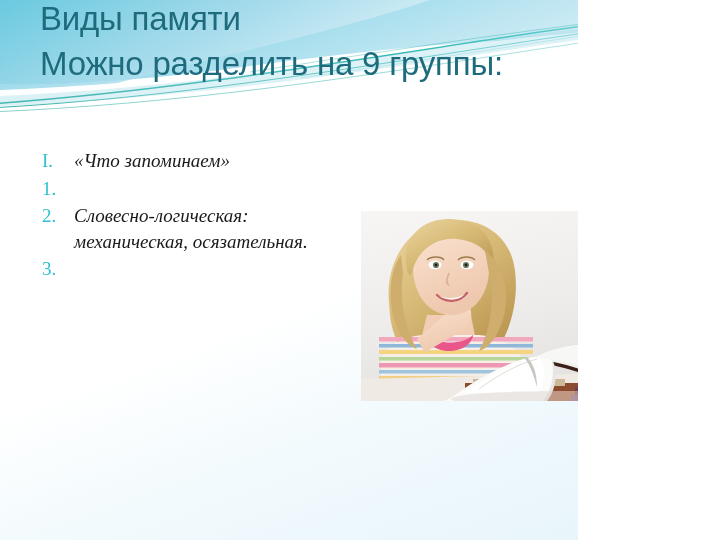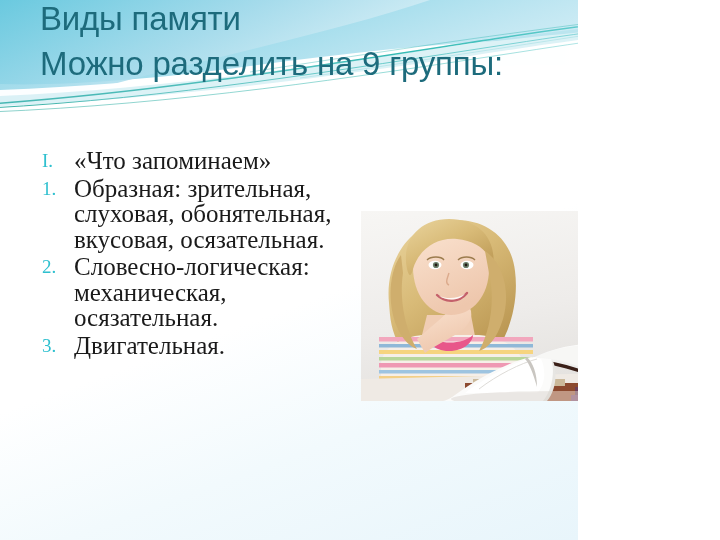--- a/index.html
+++ b/index.html
@@ -67,22 +67,23 @@
     font-size: 19px;
     line-height: 25.5px;
     text-align: left;
     padding-left: 6px;
     box-sizing: border-box;
   }
   .li-text {
     flex: 1 1 auto;
     color: #1a1a1a;
     font-family: "Liberation Serif", serif;
-    font-size: 25px;
+    font-size: 19px;
     line-height: 25.5px;
+    font-style: italic;
   }
 
   
   #photo {
     position: absolute;
     left: 361px;
     top: 211px;
     width: 327px;
     height: 190px;
     overflow: hidden;
@@ -145,31 +146,29 @@
 
   <div id="content-list">
 
     <div class="li-row">
       <span class="li-marker">I.</span>
       <span class="li-text">«Что запоминаем»</span>
     </div>
 
     <div class="li-row">
       <span class="li-marker">1.</span>
-      <span class="li-text">Образная: зрительная, слуховая, обонятельная, вкусовая, осязательная.</span>
     </div>
 
     <div class="li-row">
       <span class="li-marker">2.</span>
       <span class="li-text"> Словесно-логическая: механическая, осязательная.</span>
     </div>
 
     <div class="li-row">
       <span class="li-marker">3.</span>
-      <span class="li-text">Двигательная.</span>
     </div>
 
   </div>
 
   <div id="photo">
     <svg width="327" height="190" viewBox="0 0 327 190" xmlns="http://www.w3.org/2000/svg">
       <defs>
         <linearGradient id="bgWall" x1="0" y1="0" x2="0.3" y2="1">
           <stop offset="0%" stop-color="#f7f6f4"></stop>
           <stop offset="60%" stop-color="#eeecea"></stop>

